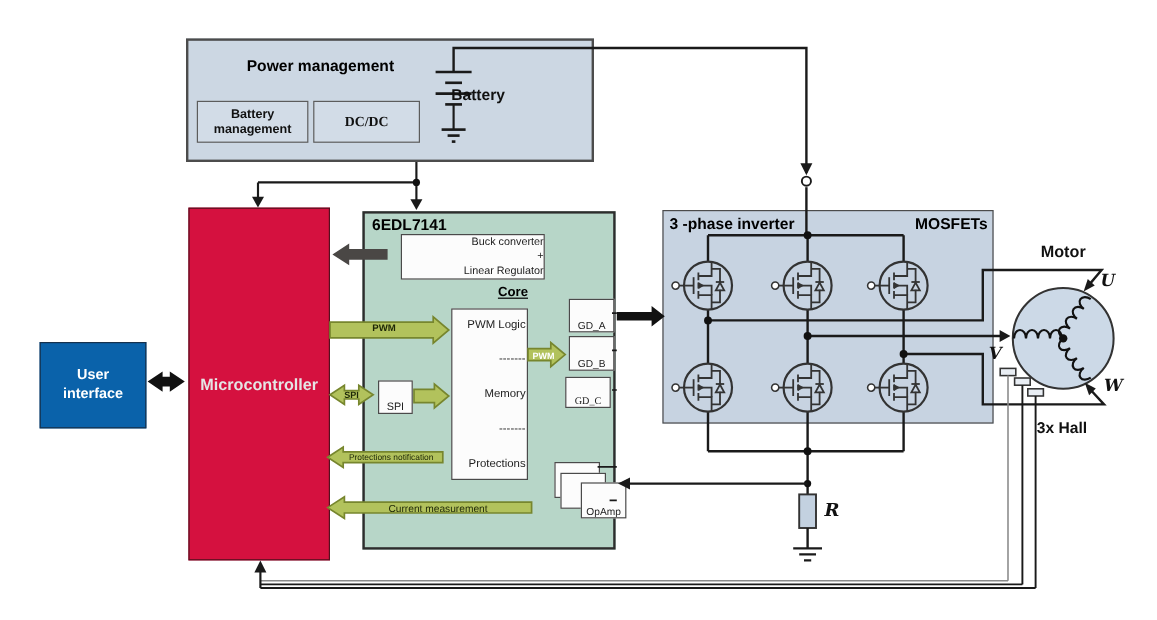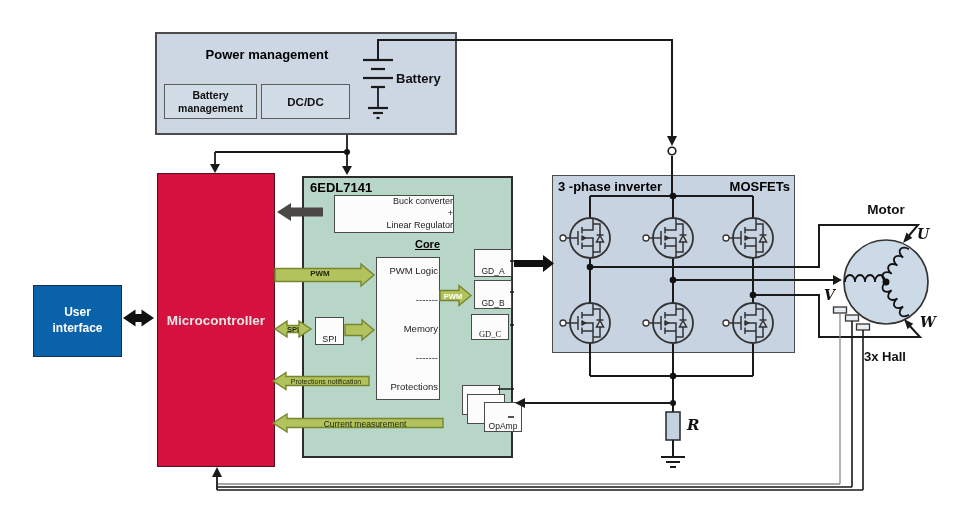--- a/index.html
+++ b/index.html
@@ -17,24 +17,24 @@
   .bold13 { font-weight:bold; font-size:13px; }
   .serif-it { font-family:"DejaVu Serif", serif; font-style:italic; font-weight:bold; }
   .green-lbl { position:absolute; z-index:3; text-align:center; color:#1d2607; white-space:nowrap; }
   svg.wires { position:absolute; left:0; top:0; z-index:2; pointer-events:none; }
 </style>
 </head>
 <body>
 
 <div id="stage">
 
-  <div class="block blue-block" style="left:155px; top:32px; width:302px; height:103px;">
+  <div class="block blue-block" style="left:155px; top:32px; width:340px; height:103px;">
     <div class="abs bold13" style="left:0px; top:13px; width:220px; text-align:center;">Power management</div>
     <div class="inner-box" style="left:7px; top:50px; width:93px; height:35px; font-size:10.5px; line-height:1.15;">Battery management</div>
-    <div class="inner-box" style="left:104px; top:50px; width:89px; height:35px; font-size:11.5px;">DC/DC</div>
+    <div class="inner-box" style="left:104px; top:50px; width:89px; height:35px; font-size:11.5px;font-family:Liberation Serif, serif;">DC/DC</div>
   </div>
 
   <div class="block" style="left:33px; top:285px; width:89px; height:72px; background:#0a62aa; border:1.5px solid #15314d;
        display:flex; align-items:center; justify-content:center; text-align:center; color:#fff; font-weight:bold; font-size:12px; line-height:1.3; padding:0 23px;">User interface</div>
 
   <div class="block" style="left:157px; top:173px; width:118px; height:294px; background:#d5113f; border:1.5px solid #55101e;
        display:flex; align-items:center; justify-content:center; color:#e5e5e5; font-weight:bold; font-size:13.5px;">Microcontroller</div>
 
   <div class="block" style="left:302px; top:176px; width:211px; height:282px; background:#b7d6c8; border:2px solid #2d2d2d;">
     <div class="abs bold13" style="left:6px; top:2px;">6EDL7141</div>
@@ -53,21 +53,21 @@
     </div>
     <div class="white-box" style="left:11px; top:139px; width:29px; height:28px; font-size:9px;">SPI</div>
     <div class="white-box" style="left:170px; top:71px;  width:38px; height:28px; font-size:8.5px;">GD_A</div>
     <div class="white-box" style="left:170px; top:102px; width:38px; height:29px; font-size:8.5px;">GD_B</div>
     <div class="white-box" style="left:167px; top:136px; width:38px; height:26px; font-size:8.5px;font-family:Liberation Serif, serif;">GD_C</div>
     <div class="white-box" style="left:158px; top:207px; width:38px; height:30px;"></div>
     <div class="white-box" style="left:163px; top:216px; width:38px; height:30px;"></div>
     <div class="white-box" style="left:180px; top:224px; width:38px; height:30px; font-size:8.5px;">OpAmp</div>
   </div>
 
-  <div class="block" style="left:552px; top:175px; width:243px; height:178px; background:#c7d3e1; border:1.5px solid #4c4c4c;">
+  <div class="block" style="left:552px; top:175px; width:276px; height:178px; background:#c7d3e1; border:1.5px solid #4c4c4c;">
     <div class="abs bold13" style="left:5px; top:3px;">3 -phase inverter</div>
     <div class="abs bold13" style="right:4px; top:3px;">MOSFETs</div>
   </div>
 
   <svg class="wires" width="964" height="517" viewBox="0 0 964 517">
     <defs>
       <g id="fet" stroke="#333" stroke-width="1.5" fill="none">
         <circle r="20" stroke-width="1.8"></circle>
         <circle cx="-27" cy="0" r="3" fill="#fff" stroke-width="1.3"></circle>
         <path d="M-24,0 H-12"></path>
@@ -184,21 +184,21 @@
     <g fill="#b2c25c" stroke="#77862e" stroke-width="1.4">
       <polygon points="275,268.5 361,268.5 361,264 374,275 361,286 361,281.5 275,281.5"></polygon>
       <polygon points="275,329 287,321 287,325.5 299,325.5 299,321 311,329 299,337 299,332.5 287,332.5 287,337"></polygon>
       <polygon points="345,324.5 362,324.5 362,320 374,330 362,340 362,335.5 345,335.5"></polygon>
       <polygon points="440,290.5 459,290.5 459,285.5 471,295.5 459,305.5 459,300.5 440,300.5"></polygon>
       <polygon points="273,381 286,372.5 286,376.5 369,376.5 369,385.5 286,385.5 286,389.5"></polygon>
       <polygon points="273,423 287,414 287,418.5 443,418.5 443,427.5 287,427.5 287,432"></polygon>
     </g>
   </svg>
 
-  <div class="lbl bold13" style="left:396px; top:71px;">Battery</div>
+  <div class="lbl bold13" style="left:376px; top:71px;">Battery</div>
   <div class="lbl bold13" style="left:858px; top:202px; width:56px; text-align:center; font-size:13.5px;">Motor</div>
   <div class="lbl serif-it" style="left:917px; top:226px; font-size:14px;">U</div>
   <div class="lbl serif-it" style="left:824px; top:287px; font-size:14px;">V</div>
   <div class="lbl serif-it" style="left:920px; top:314px; font-size:14px;">W</div>
   <div class="lbl bold13" style="left:864px; top:349px;">3x Hall</div>
   <div class="lbl serif-it" style="left:687px; top:416px; font-size:15px;">R</div>
 
   <div class="green-lbl" style="left:280px; top:269px; width:80px; font-size:8px; font-weight:bold;">PWM</div>
   <div class="green-lbl" style="left:277px; top:325px; width:32px; font-size:7.5px; font-weight:bold;">SPI</div>
   <div class="green-lbl" style="left:440px; top:291.5px; width:26px; font-size:7.5px; font-weight:bold; color:#fff;">PWM</div>

